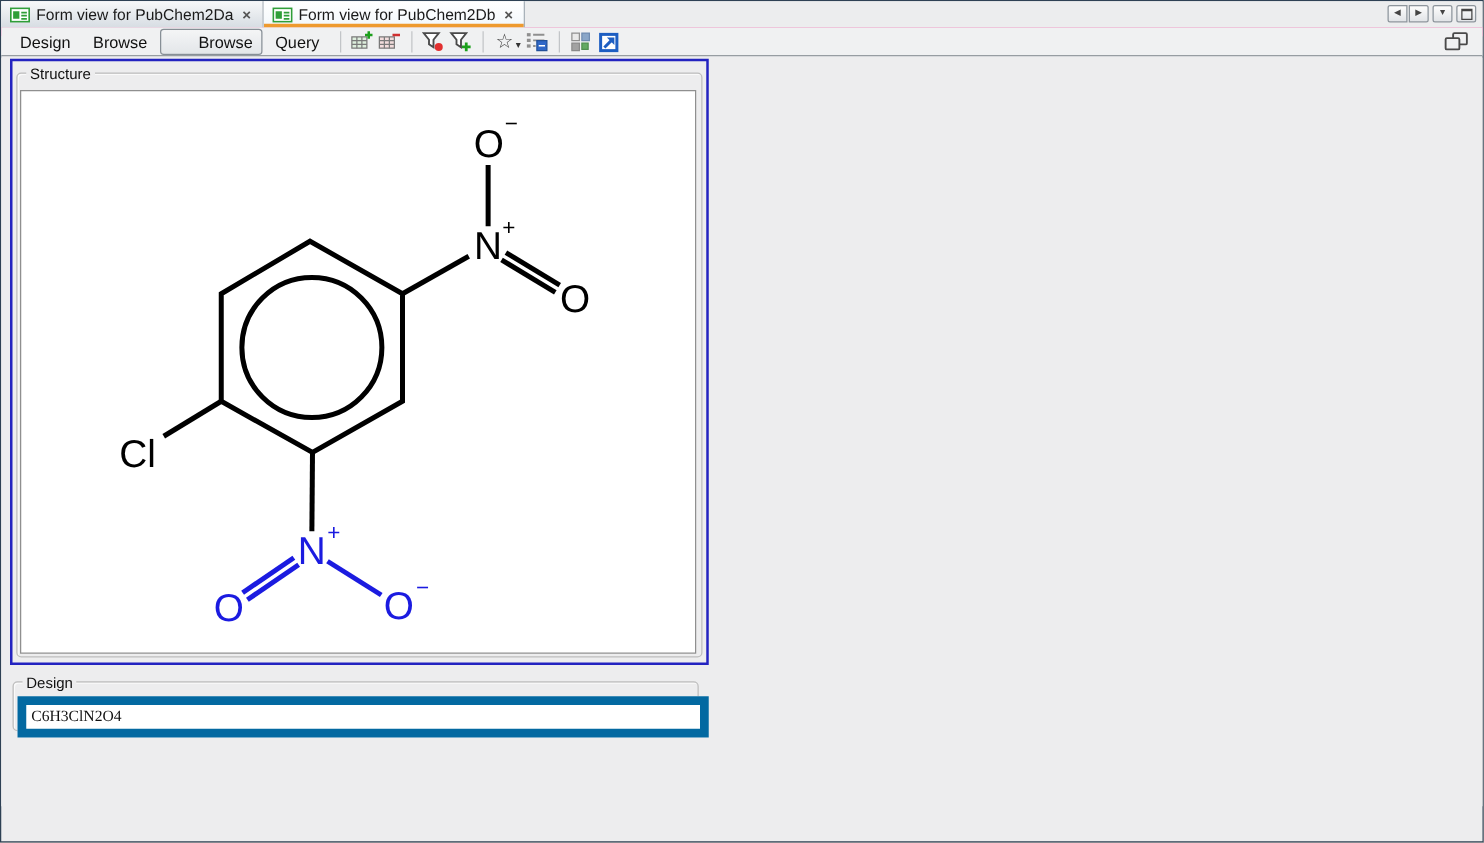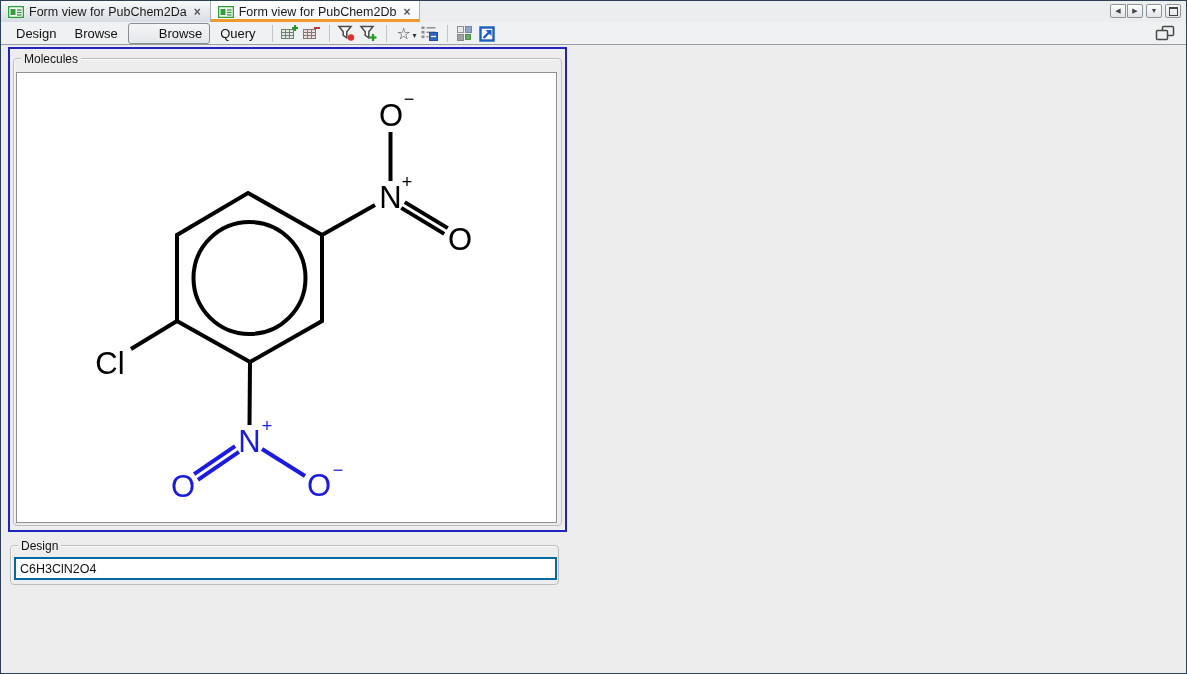--- a/index.html
+++ b/index.html
@@ -37,22 +37,22 @@
   #content{position:absolute;left:1px;top:46px;right:1px;bottom:29px;background:#ededee;}
   #structure-panel{position:absolute;left:7px;top:1px;width:555px;height:481px;border:2px solid #2323c0;background:#ededee;}
   .titled-box{position:absolute;border:1px solid #bdbdbd;border-radius:4px;box-shadow:inset 1px 1px 0 #fafafa;}
   #structure-box{left:3px;top:9px;right:3px;bottom:4px;}
   .titled-label{position:absolute;font-size:12px;color:#111;background:#ededee;padding:0 3px;z-index:2;white-space:nowrap;}
   #structure-label{left:11px;top:3px;}
   #structure-canvas{position:absolute;left:6px;top:23px;width:539px;height:449px;background:#ffffff;border:1px solid #8f8f8f;}
   #formula-panel{position:absolute;left:9px;top:490px;width:549px;height:49px;}
   #formula-box{left:0;top:9px;right:0;bottom:0;}
   #formula-label{left:8px;top:3px;}
-  #formula-input{position:absolute;left:4px;top:21px;width:531px;height:17px;border:2px solid #0369a1;background:#fff;
-    font-family:Liberation Sans, sans-serif;font-size:12.5px;color:#111;padding:1px 4px;margin:0;}
+  #formula-input{position:absolute;left:4px;top:21px;width:531px;height:17px;border:7px solid #0369a1;background:#fff;
+    font-family:Liberation Serif, serif;font-size:12.5px;color:#111;padding:1px 4px;margin:0;}
   
   #statusbar{position:absolute;left:1px;right:1px;bottom:1px;height:28px;background:#f0f1f2;border-top:1px solid #d6d6d6;}
   #status-cell{position:absolute;left:3px;top:3px;height:20px;line-height:20px;border:1px solid #9e9e9e;background:#f8f8f8;
     padding:0 8px;font-size:12.5px;color:#1a1a1a;white-space:nowrap;}
   svg{display:block;}
 </style>
 </head>
 <body>
 
 <div id="app">
@@ -173,21 +173,21 @@
       <svg width="24" height="18" viewBox="0 0 24 18">
         <rect x="9.5" y="2.5" width="11" height="9" rx="1" fill="#f0f1f2" stroke="#4a4a4a" stroke-width="1.5"></rect>
         <rect x="3.5" y="6.5" width="11" height="9" rx="1" fill="#f0f1f2" stroke="#4a4a4a" stroke-width="1.5"></rect>
       </svg>
     </span>
   </div>
 
   <div id="content">
 
     <div id="structure-panel">
-      <span class="titled-label" id="structure-label">Molecules</span>
+      <span class="titled-label" id="structure-label">Structure</span>
       <div class="titled-box" id="structure-box"></div>
       <div id="structure-canvas">
         <svg id="mol-svg" width="539" height="449" viewBox="0 0 539 449">
             <polygon points="231,120 305,162 305,248 233,289 160,248 160,162" fill="none" stroke="#000000" stroke-width="4"></polygon>
             <circle cx="232.5" cy="205" r="56" fill="none" stroke="#000000" stroke-width="4"></circle>
             <line x1="373.5" y1="59" x2="373.5" y2="108" stroke="#000000" stroke-width="4"></line>
             <line x1="305" y1="162" x2="358" y2="132" stroke="#000000" stroke-width="4"></line>
             <line x1="384.2407742477087" y1="134.909488744174" x2="427.2407742477087" y2="160.909488744174" stroke="#000000" stroke-width="4"></line>
             <line x1="387.7592257522913" y1="129.090511255826" x2="430.7592257522913" y2="155.090511255826" stroke="#000000" stroke-width="4"></line>
             <line x1="160" y1="248" x2="114" y2="276" stroke="#000000" stroke-width="4"></line>

